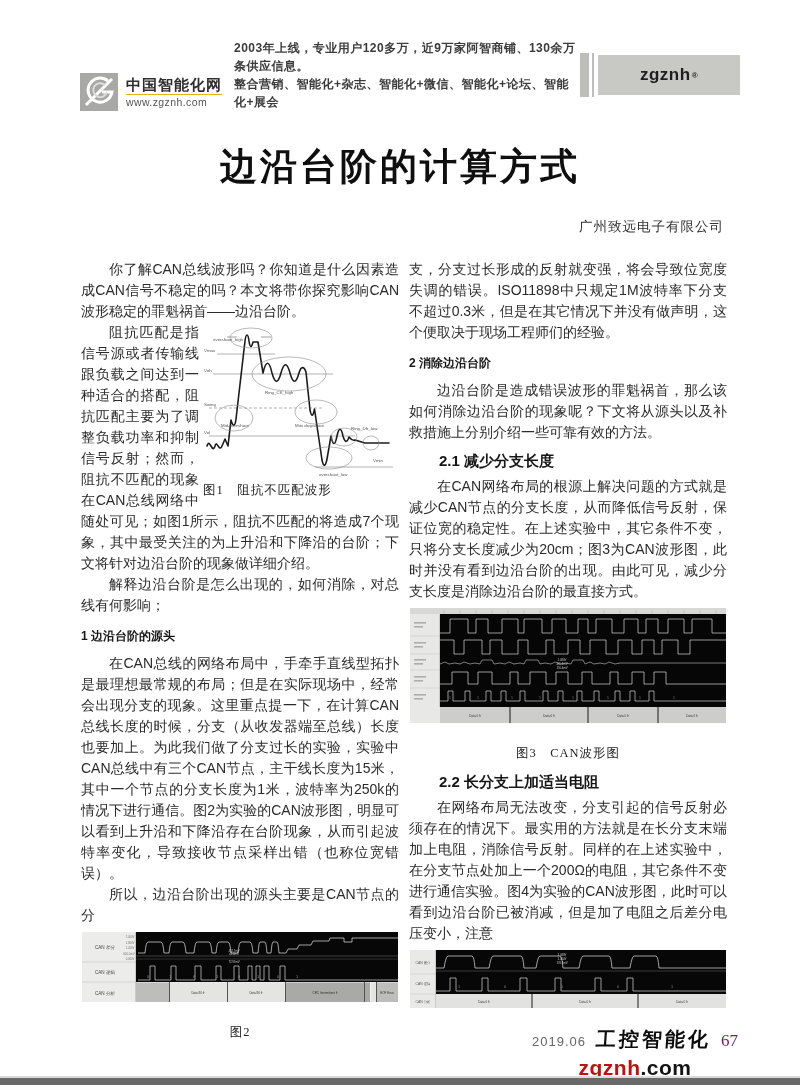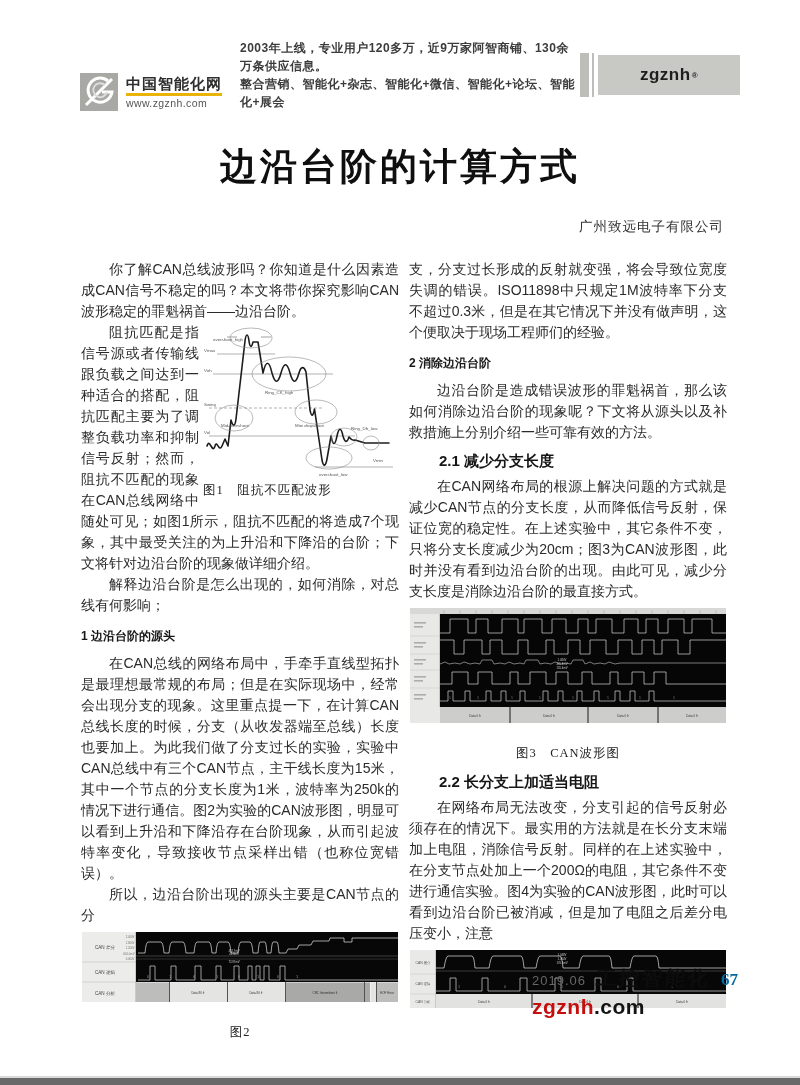--- a/index.html
+++ b/index.html
@@ -4,22 +4,22 @@
 <style>
   html,body{margin:0;padding:0;background:#888;}
   .page{position:relative;width:800px;height:1085px;background:#ffffff;margin:0 auto;
         font-family:"Liberation Sans",sans-serif;color:#2c2c2c;overflow:hidden;}
 
   
   .masthead{position:absolute;left:78px;top:46px;right:60px;height:58px;display:flex;align-items:center;}
   .logo-block{display:flex;align-items:center;flex:0 0 auto;margin-top:33px;}
   .logo-text{margin-left:6px;}
   .site-name{font-size:15px;font-weight:bold;color:#2e2e2e;letter-spacing:1px;line-height:18px;}
-  .site-url{font-size:10.5px;color:#555;border-top:3px solid #eab308;padding-top:1px;letter-spacing:.4px;}
-  .tagline{margin-left:18px;flex:1 1 auto;font-weight:bold;color:#3b3b3b;font-size:12px;line-height:18px;letter-spacing:.5px;}
+  .site-url{font-size:10.5px;color:#555;border-top:1px solid #eab308;padding-top:1px;letter-spacing:.4px;}
+  .tagline{margin-left:12px;flex:1 1 auto;font-weight:bold;color:#3b3b3b;font-size:12px;line-height:18px;letter-spacing:.5px;}
   .badge-group{display:flex;align-items:center;height:44px;flex:0 0 auto;}
   .bar-thick{width:9px;height:44px;background:#bdbdb9;margin-right:3px;}
   .bar-thin{width:2px;height:44px;background:#bdbdb9;margin-right:4px;}
   .badge{width:142px;height:40px;background:#c8c8c4;display:flex;align-items:center;justify-content:center;
          font-size:17px;font-weight:bold;color:#1e1e1e;letter-spacing:.5px;}
   .badge sup{font-size:8px;margin-left:1px;}
 
   
   .title{position:absolute;top:142px;left:0;width:100%;text-align:center;margin:0;
          font-family:"Liberation Serif",serif;font-size:37px;font-weight:bold;color:#0f0f0f;letter-spacing:3px;}
@@ -39,25 +39,25 @@
   .fig{text-align:center;}
   .fig-block{margin-top:6px;}
   figcaption{font-family:"Liberation Serif",serif;font-size:12.5px;color:#222;margin-top:20px;letter-spacing:1px;}
   .fig1wrap{overflow:visible;}
   .fig1{float:right;width:196px;margin:2px 0 2px 4px;}
   .fig1 figcaption{margin-top:2px;}
   svg{display:block;}
   .fig svg{margin:0 auto;}
 
   
-  .footer{position:absolute;right:62px;top:965px;text-align:left;}
+  .footer{position:absolute;right:62px;top:1026px;text-align:center;}
   .f-line1{display:flex;align-items:baseline;justify-content:flex-end;gap:10px;}
   .issue{font-size:13px;color:#666;letter-spacing:1px;}
   .mag{font-family:"DejaVu Serif",serif;font-size:20px;font-weight:900;color:#0d0d0d;letter-spacing:3px;transform:skewX(-4deg);display:inline-block;}
-  .pagenum{font-family:"Liberation Serif",serif;font-size:17px;color:#0369a1;font-weight:bold;}
+  .pagenum{font-family:"Liberation Serif",serif;font-size:17px;color:#701a75;font-weight:normal;}
   .f-line2{margin-top:3px;font-size:21px;font-weight:bold;letter-spacing:.5px;}
   .site-red{color:#c40f0f;}
   .site-dark{color:#141414;}
   .bottom-strip{position:absolute;left:0;bottom:0;width:100%;height:7px;background:#696969;}
   .bottom-strip-light{position:absolute;left:0;bottom:7px;width:100%;height:2px;background:#d9d9d9;}
 </style>
 </head>
 <body>
 
 <div class="page">

